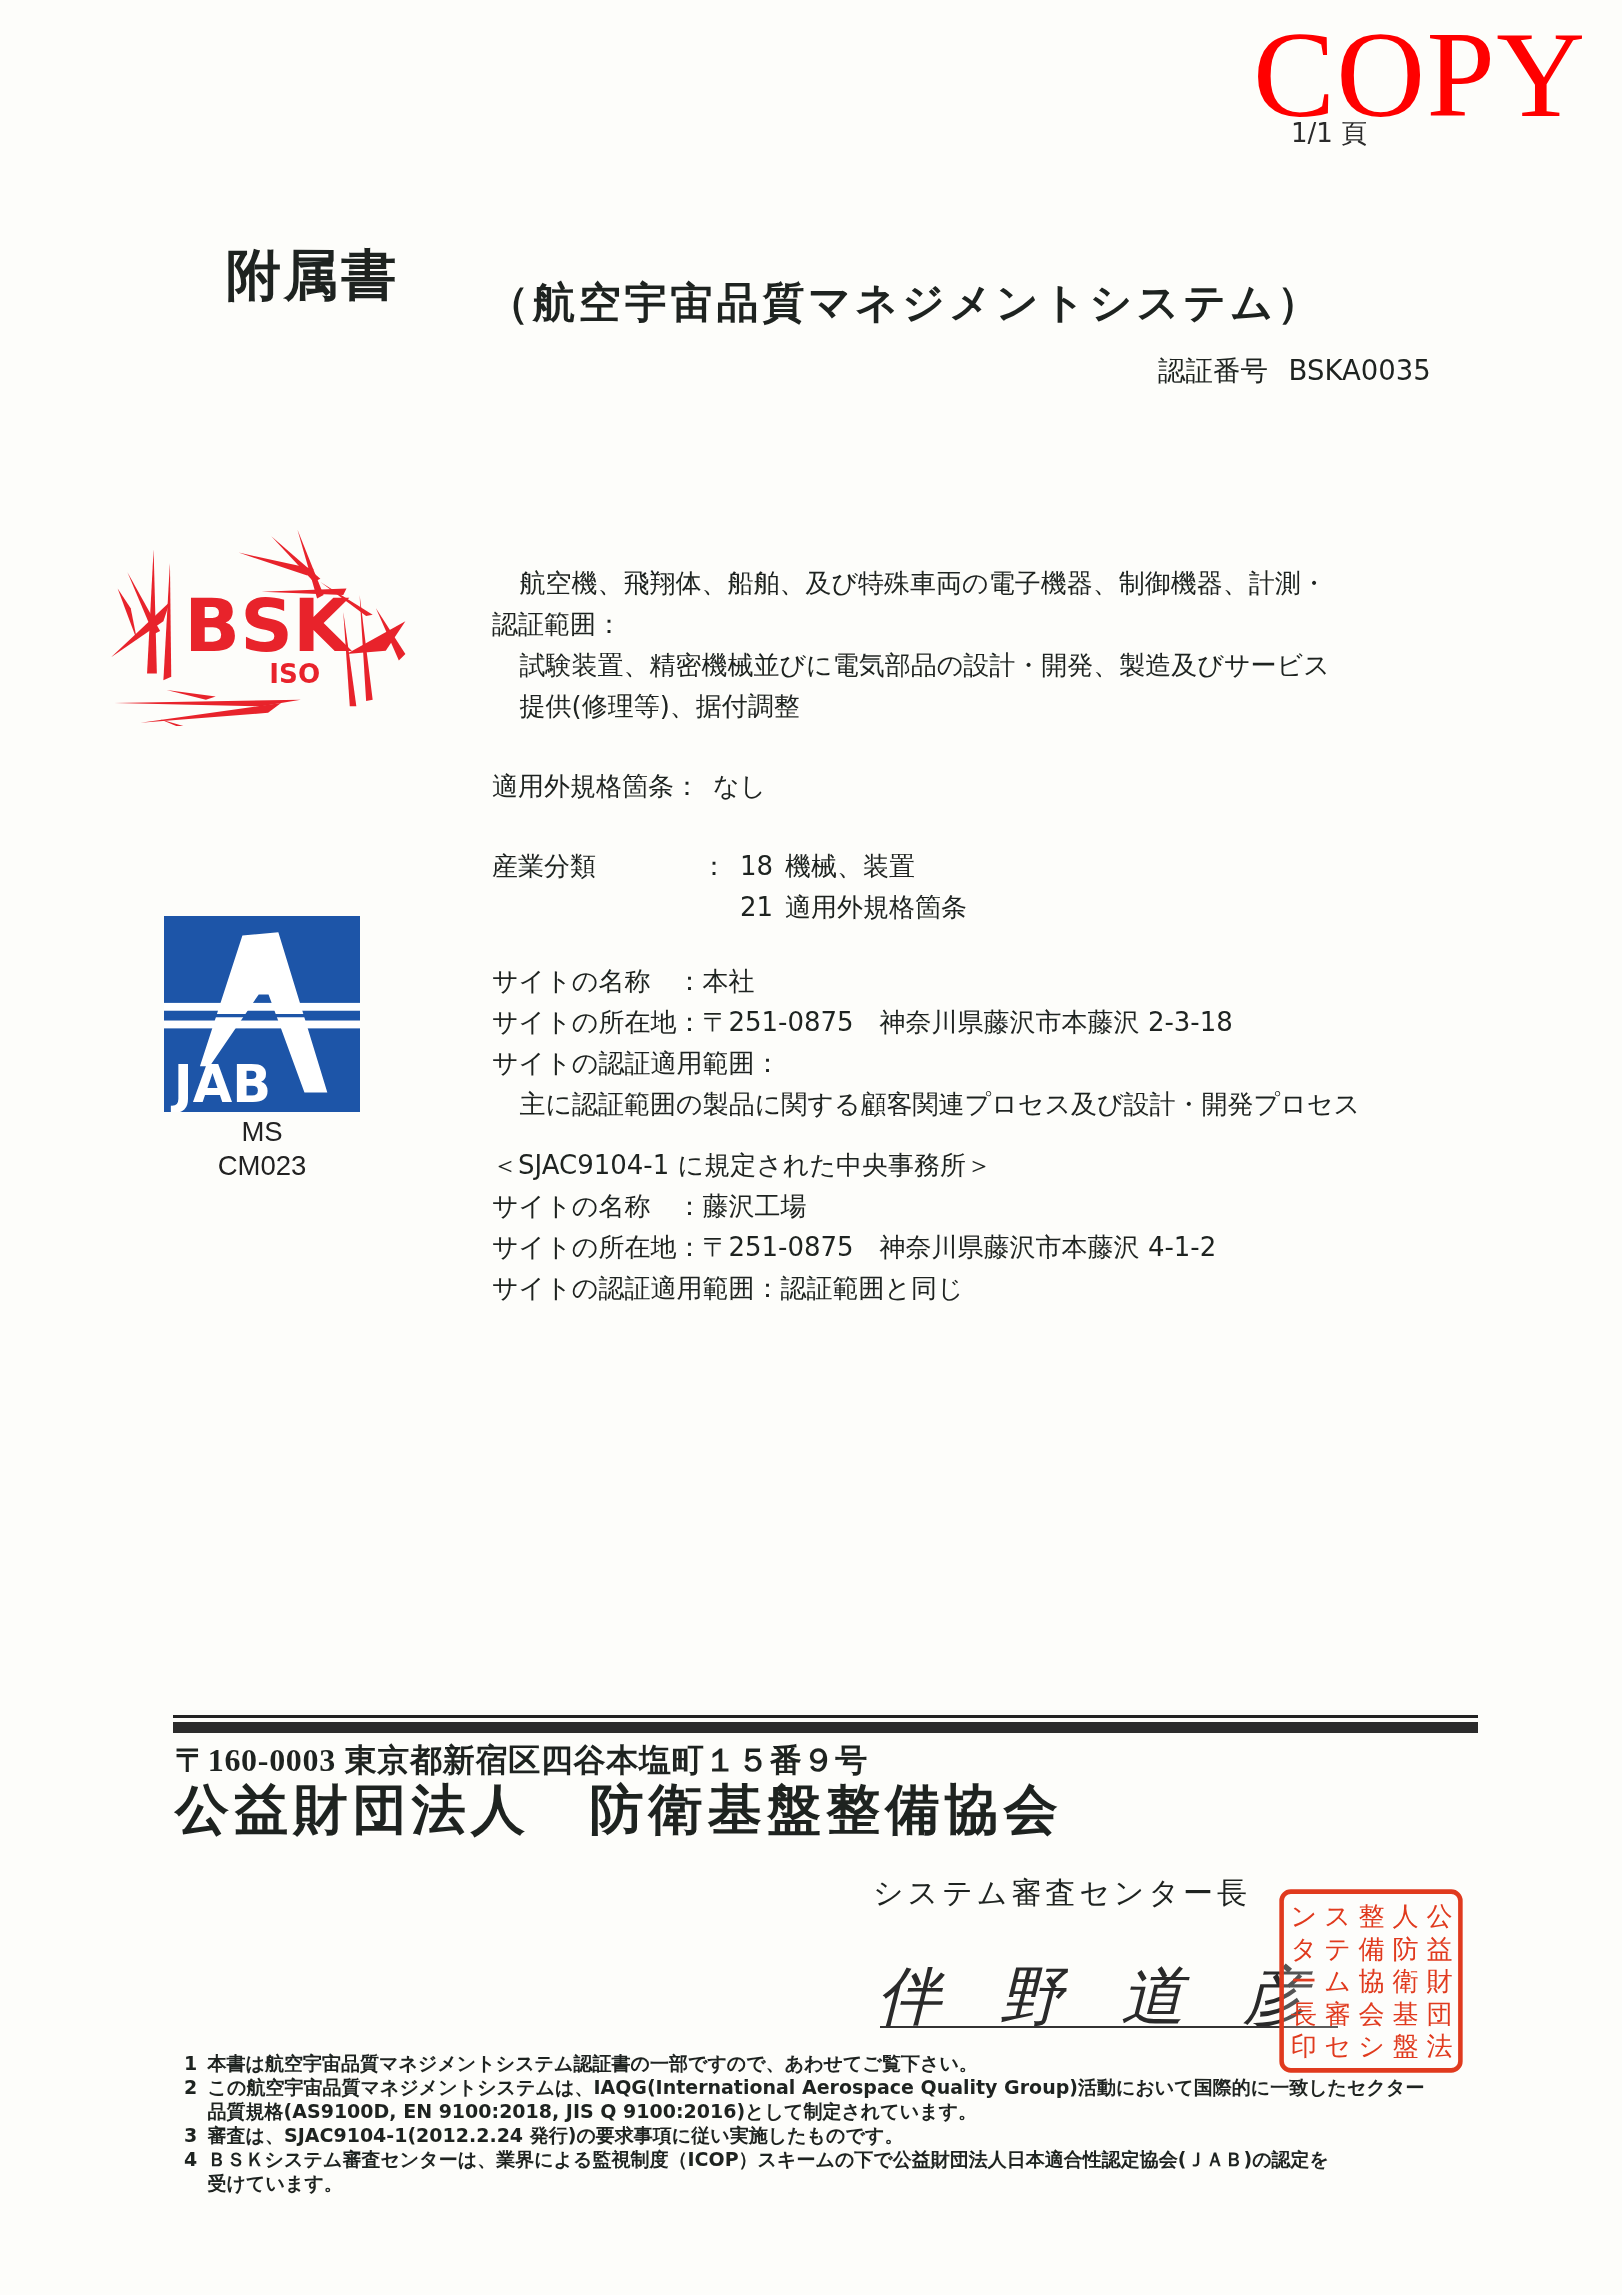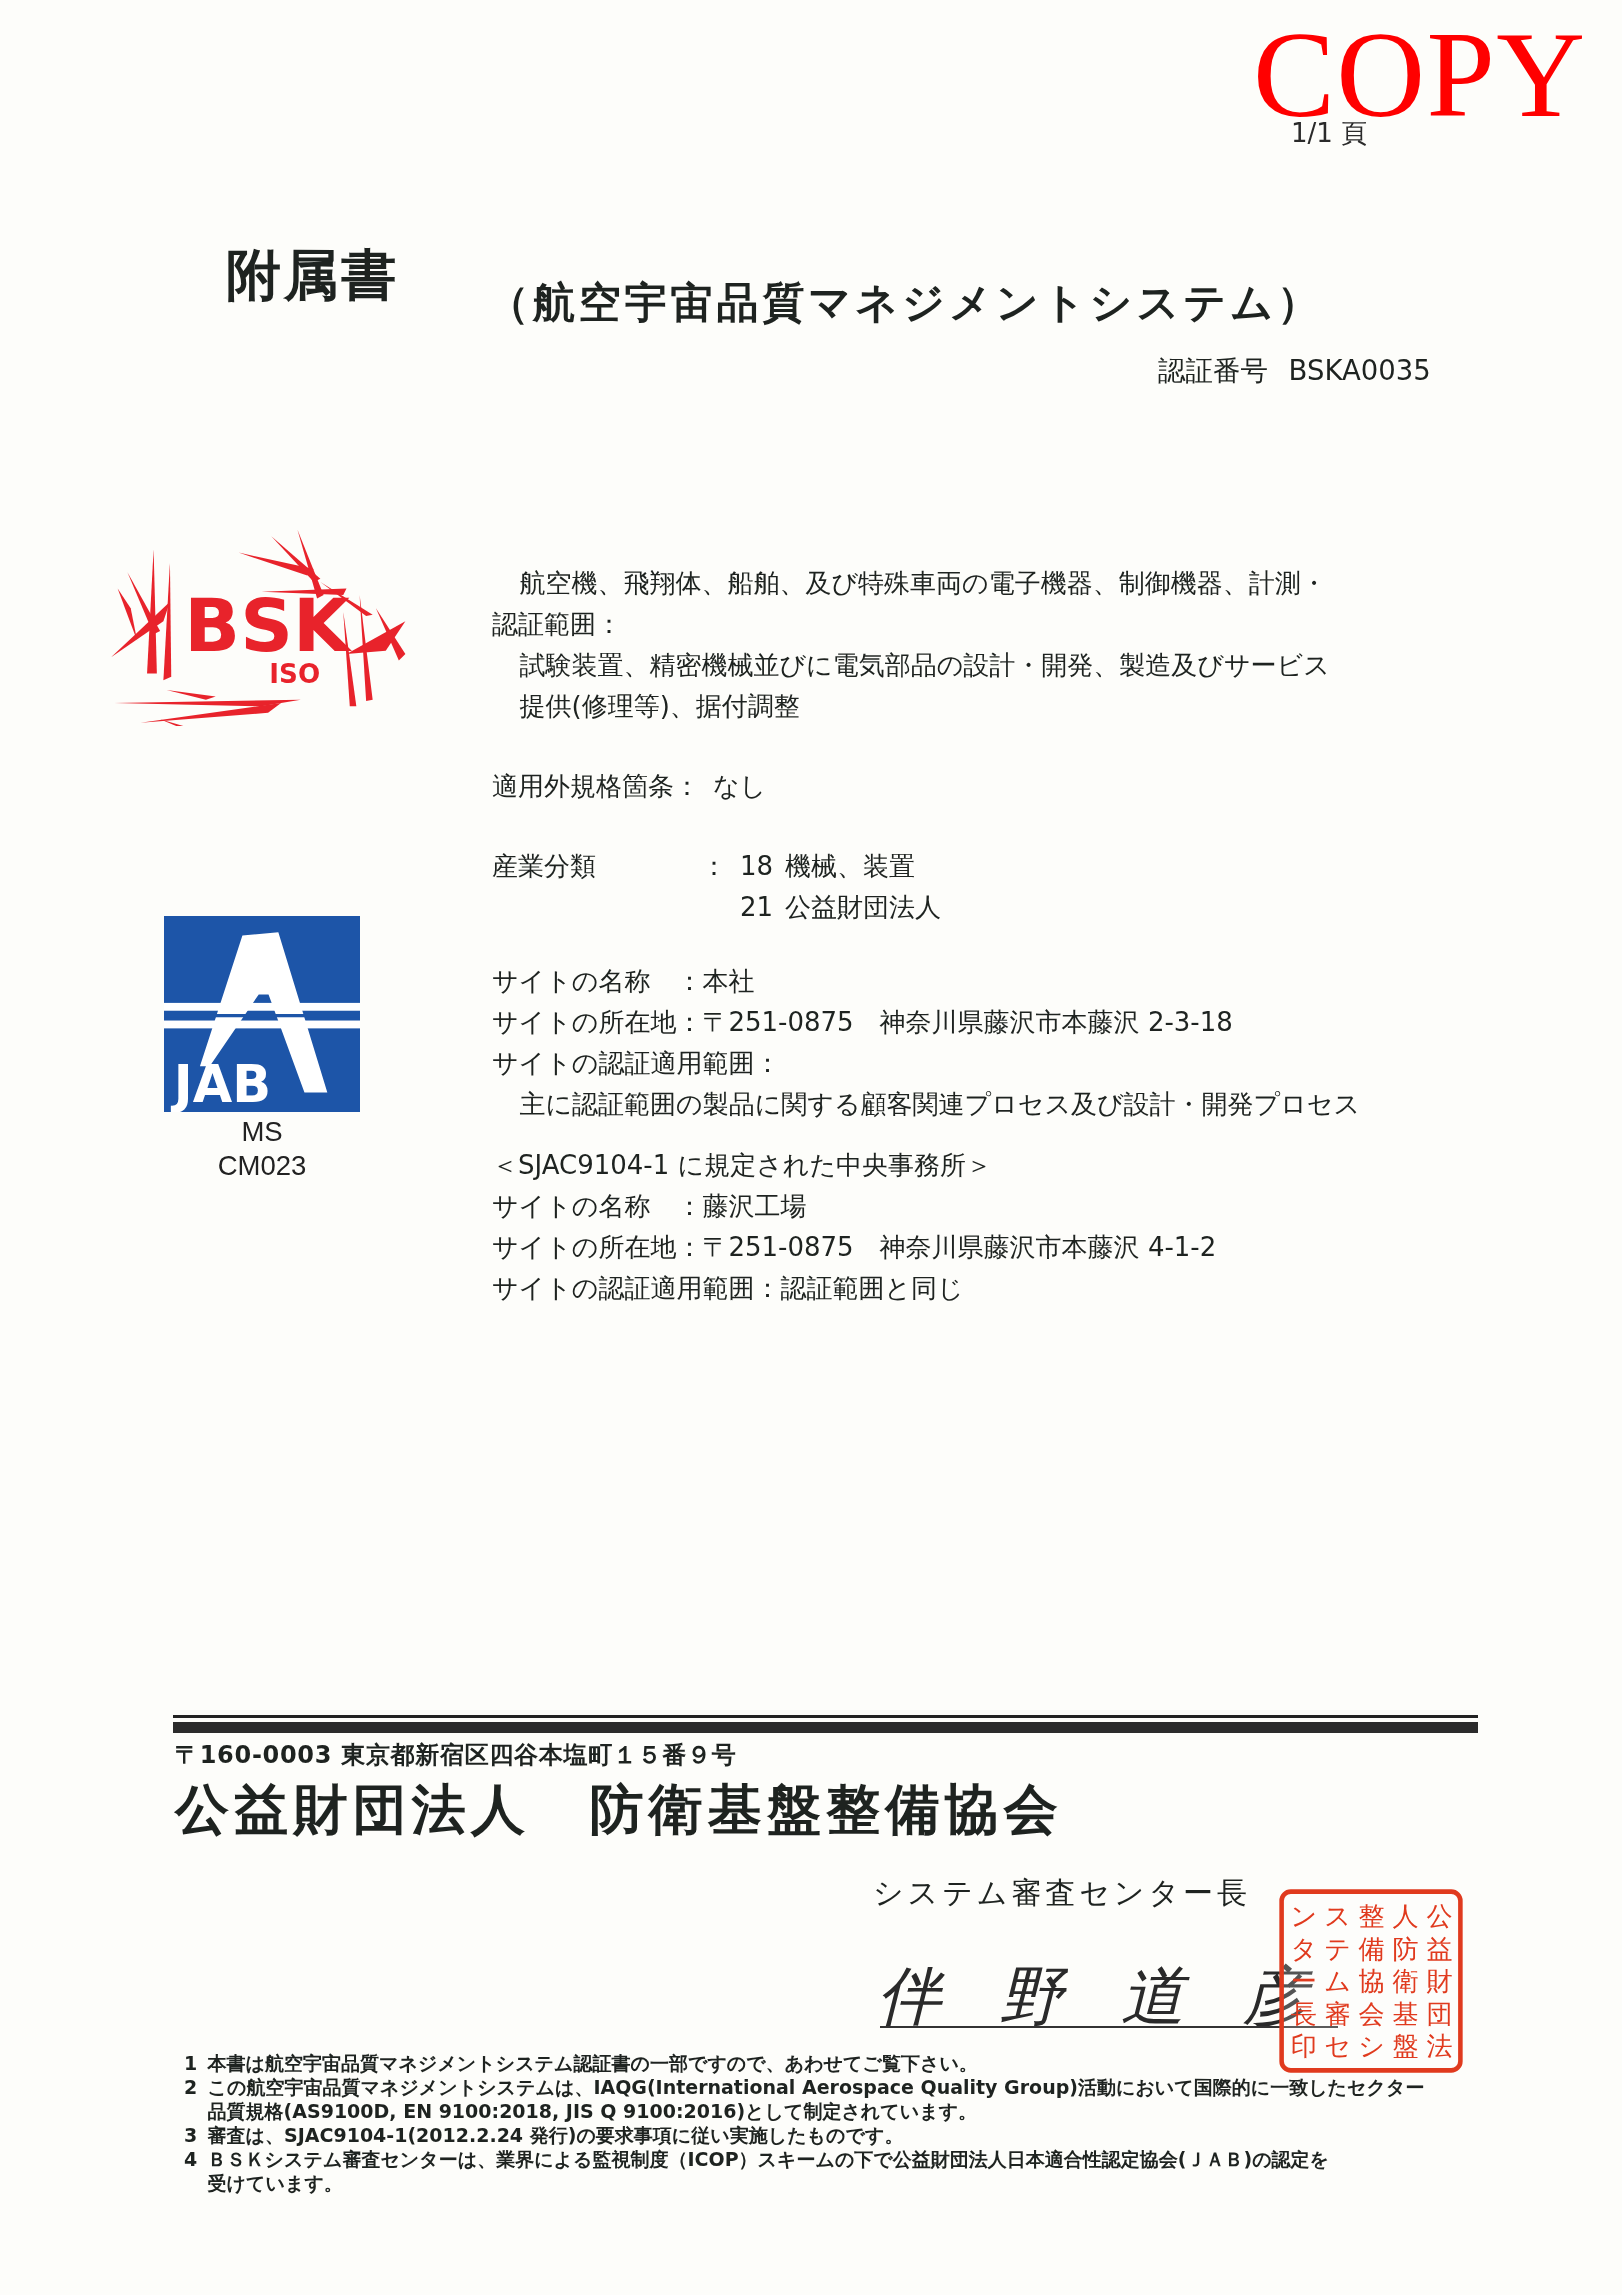--- a/index.html
+++ b/index.html
@@ -23,21 +23,21 @@
   .line { white-space: nowrap; }
   .indent { padding-left: 27.5px; }
   .gap-lg { height: 39px; }
   .gap-md { height: 33px; }
   .gap-sm { height: 19.6px; }
   .row { display: flex; white-space: nowrap; }
   .ind-label { width: 209px; }
   .ind-colon { width: 39px; }
   .rule1 { left: 173px; top: 1715px; width: 1305px; height: 3.3px; background: #222; }
   .rule2 { left: 173px; top: 1722px; width: 1305px; height: 10.5px; background: #2b2b2b; }
-  .org-address { left: 175px; top: 1739px; font-size: 24px; font-weight: bold; letter-spacing: 0.7px; }
+  .org-address { left: 175px; top: 1739px; font-size: 32px; font-weight: bold; letter-spacing: 0.7px; font-family: Liberation Serif, serif; }
   .org-name { left: 175px; top: 1774px; font-size: 54px; font-weight: bold; letter-spacing: 5.2px; }
   .center-name { left: 873px; top: 1871px; font-size: 30px; letter-spacing: 3.9px; line-height: 43px; }
   .signature { left: 877px; top: 1953px; font-family: "DejaVu Serif", serif; font-size: 64px; letter-spacing: 58px; color: #2a2a2a; font-style: italic; }
   .sig-line { left: 880px; top: 2026px; width: 458px; height: 2px; background: #333; }
   .seal { left: 1279px; top: 1889px; width: 184px; height: 184px; }
   .notes { left: 184px; top: 2051px; font-size: 19px; line-height: 24px; font-weight: bold; }
   .note { display: flex; white-space: nowrap; }
   .note-num { width: 23.6px; }
 </style>
 </head>
@@ -110,21 +110,21 @@
   <div class="row">
     <span class="ind-label">産業分類</span>
     <span class="ind-colon">：</span>
     <span>18</span>
     <span style="margin-left:11.8px">機械、装置</span>
   </div>
   <div class="row">
     <span class="ind-label"></span>
       <span class="ind-colon"></span>
     <span>21</span>
-    <span style="margin-left:11.8px">公益財団法人</span>
+    <span style="margin-left:11.8px">適用外規格箇条</span>
   </div>
   <div class="gap-md"></div>
   <div>
     <div class="line">サイトの名称　：本社</div>
     <div class="line">サイトの所在地：〒251-0875　神奈川県藤沢市本藤沢 2-3-18</div>
     <div class="line">サイトの認証適用範囲：</div>
     <div class="line indent">主に認証範囲の製品に関する顧客関連プロセス及び設計・開発プロセス</div>
   </div>
   <div class="gap-sm"></div>
   <div>

